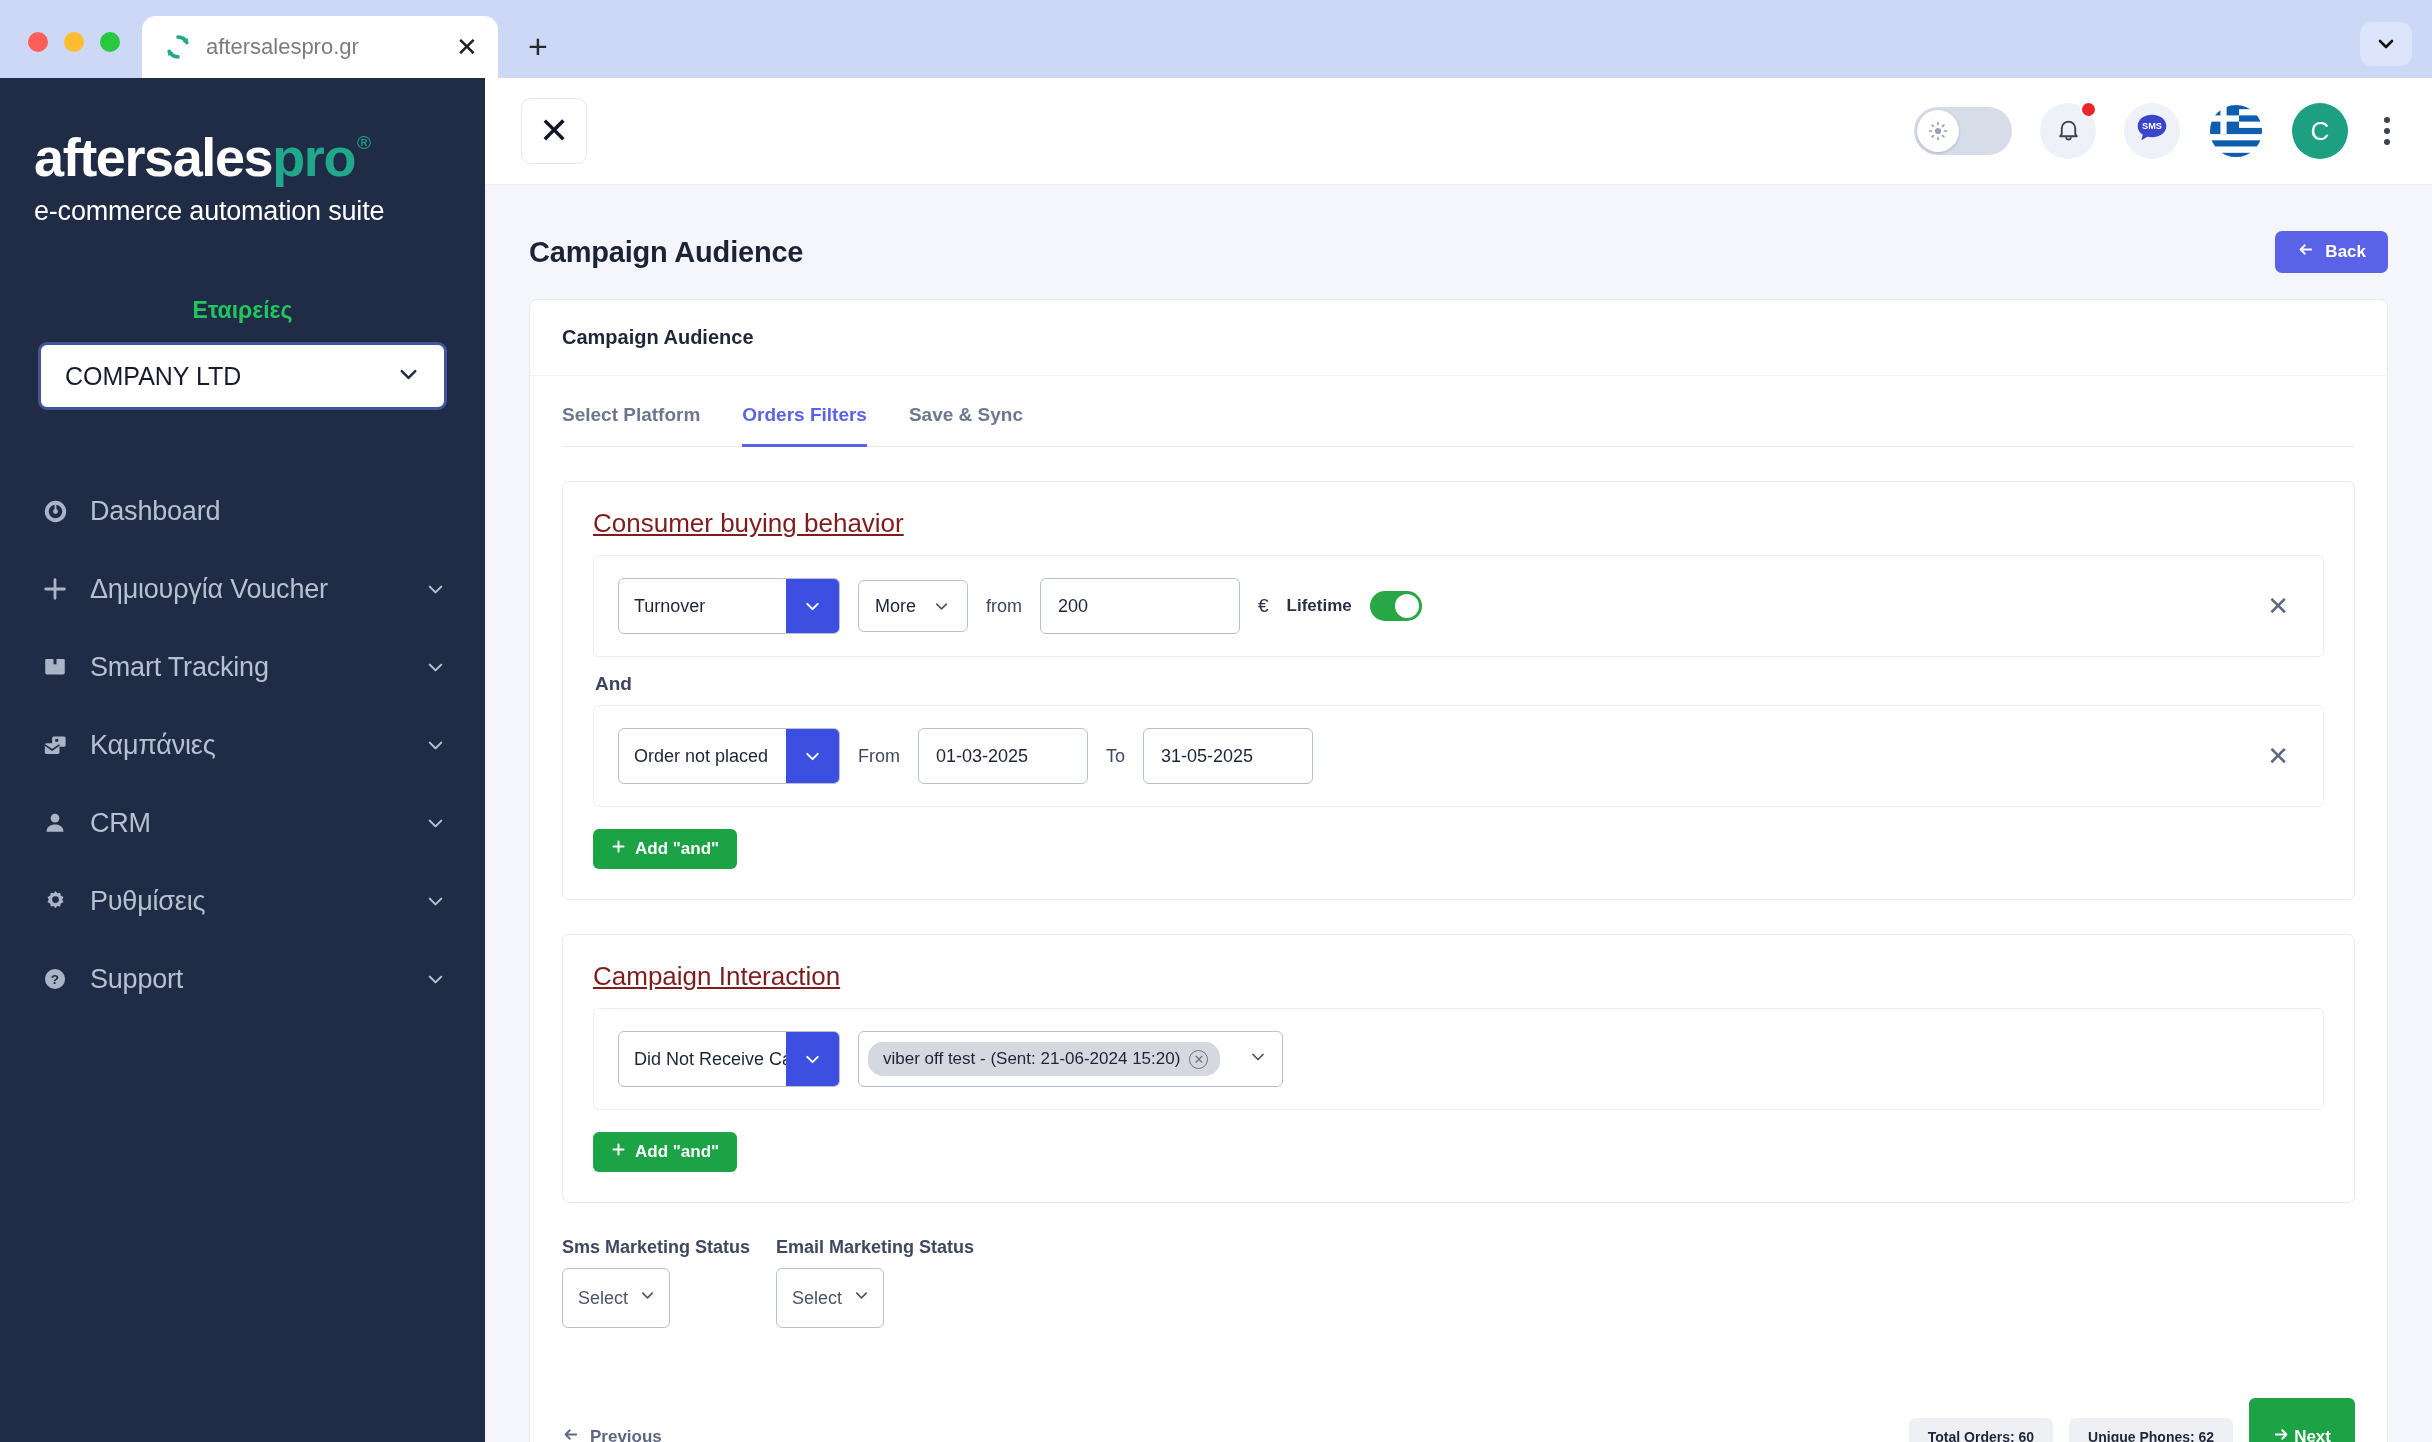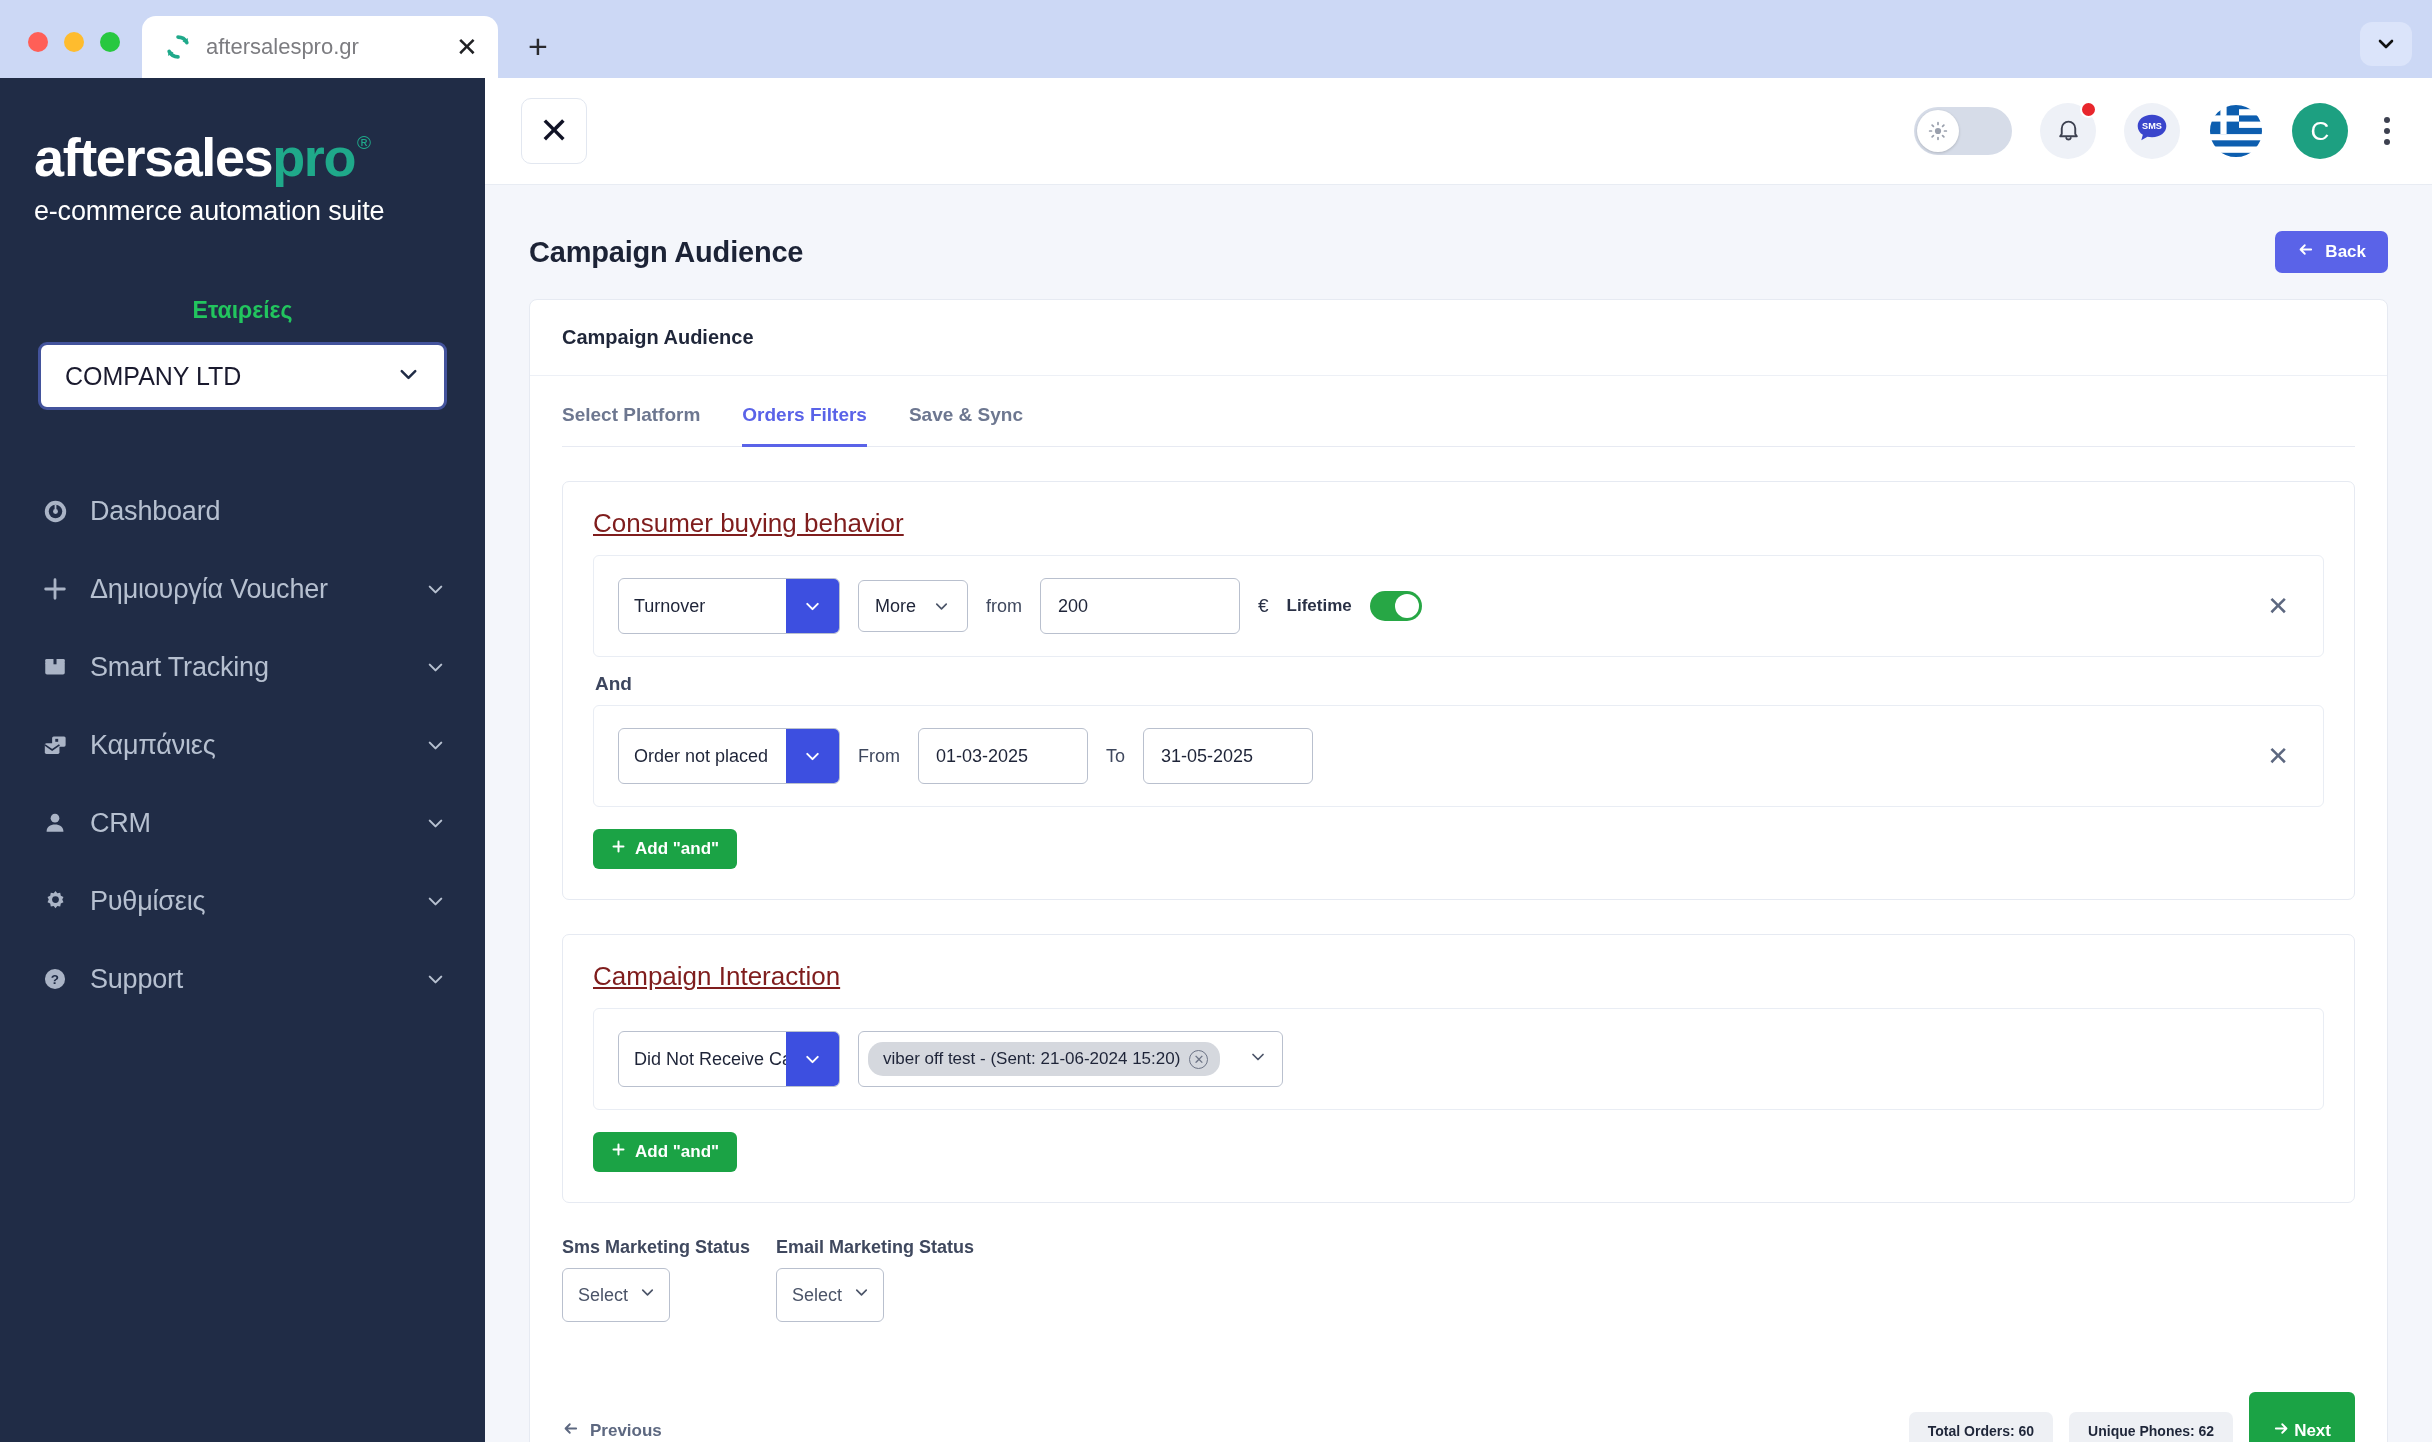--- a/index.html
+++ b/index.html
@@ -291,21 +291,21 @@
     border: 1.5px solid #6d7486; color: #6d7486;
     font-size: 13px; line-height: 1;
     display: flex; align-items: center; justify-content: center;
   }
 
   .status-row { display: flex; gap: 26px; margin-top: 34px; }
   .status-col .st-lab {
     font-size: 18px; color: #3f485e; font-weight: 600; margin-bottom: 10px;
   }
   .sel-sm {
-    height: 54px; width: 108px;
+    height: 60px; width: 108px;
     border: 1px solid #b9c0ce; border-radius: 6px;
     background: #ffffff; display: flex; align-items: center;
     justify-content: space-between; padding: 0 12px 0 15px;
     font-size: 18px; color: #4b5468;
   }
 
   .footer-row {
     display: flex; align-items: center;
     margin-top: 70px; padding-bottom: 6px;
   }

